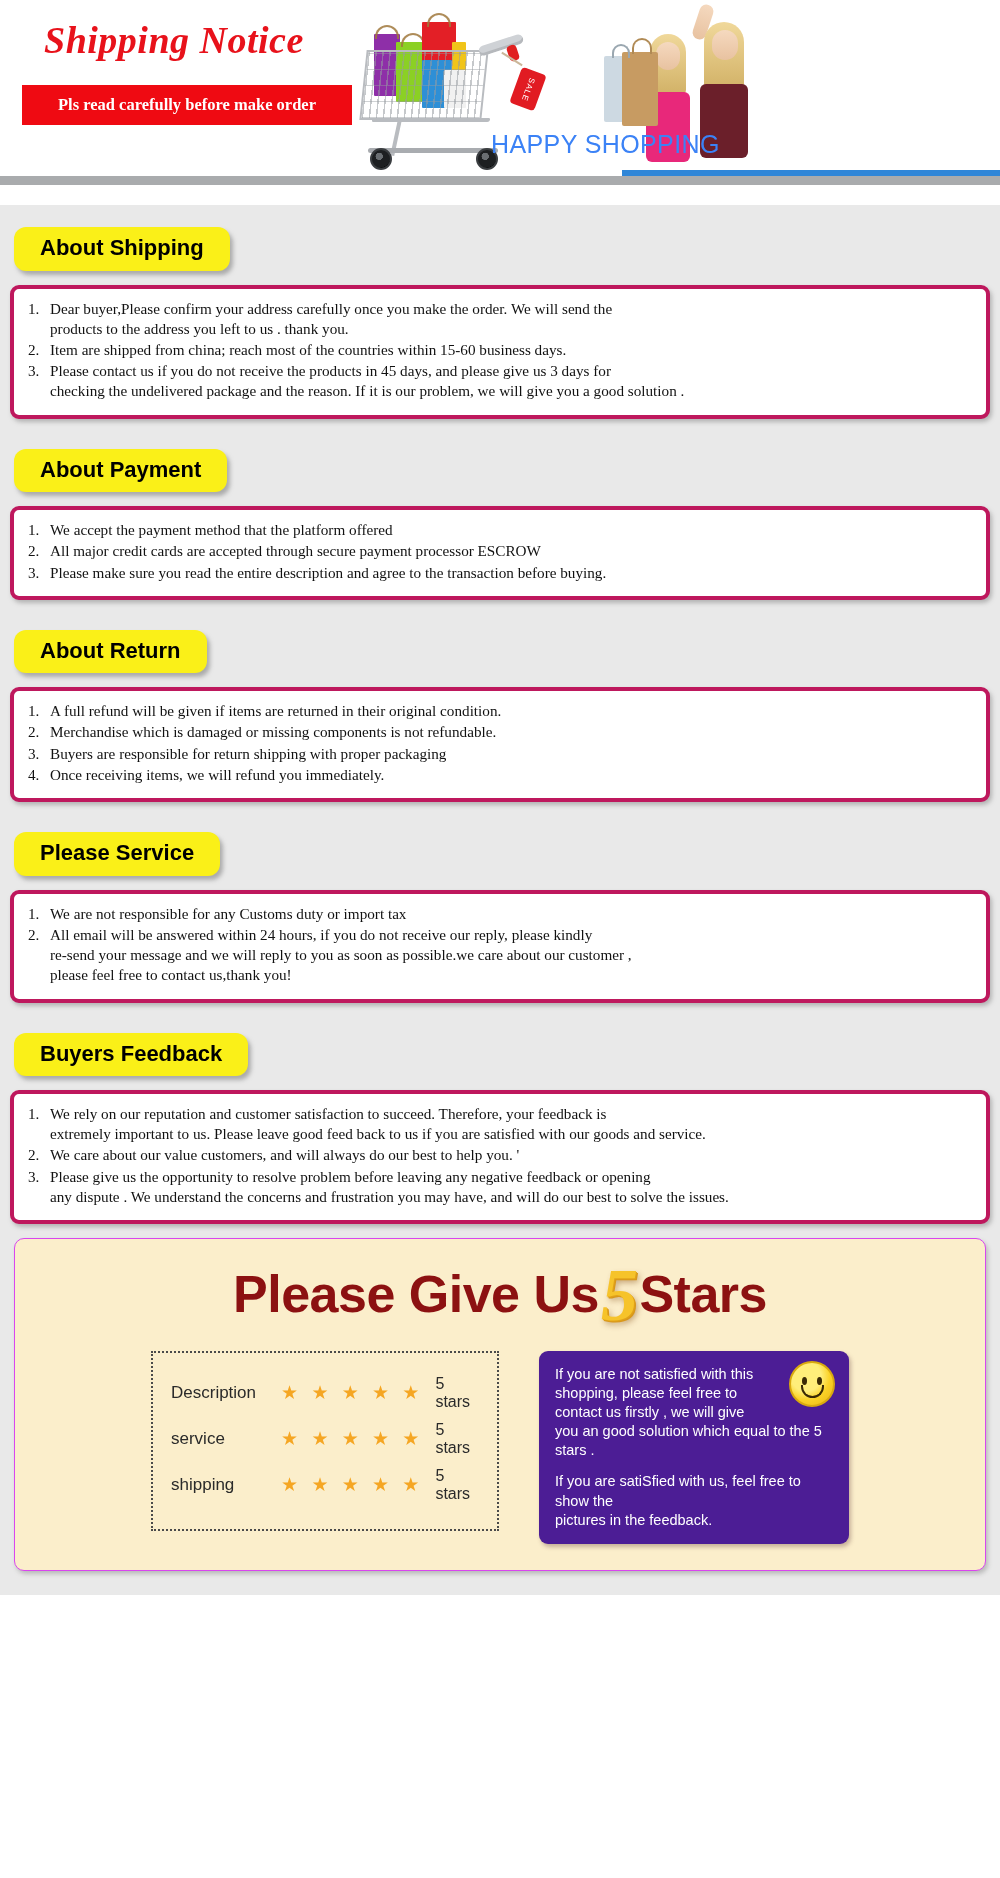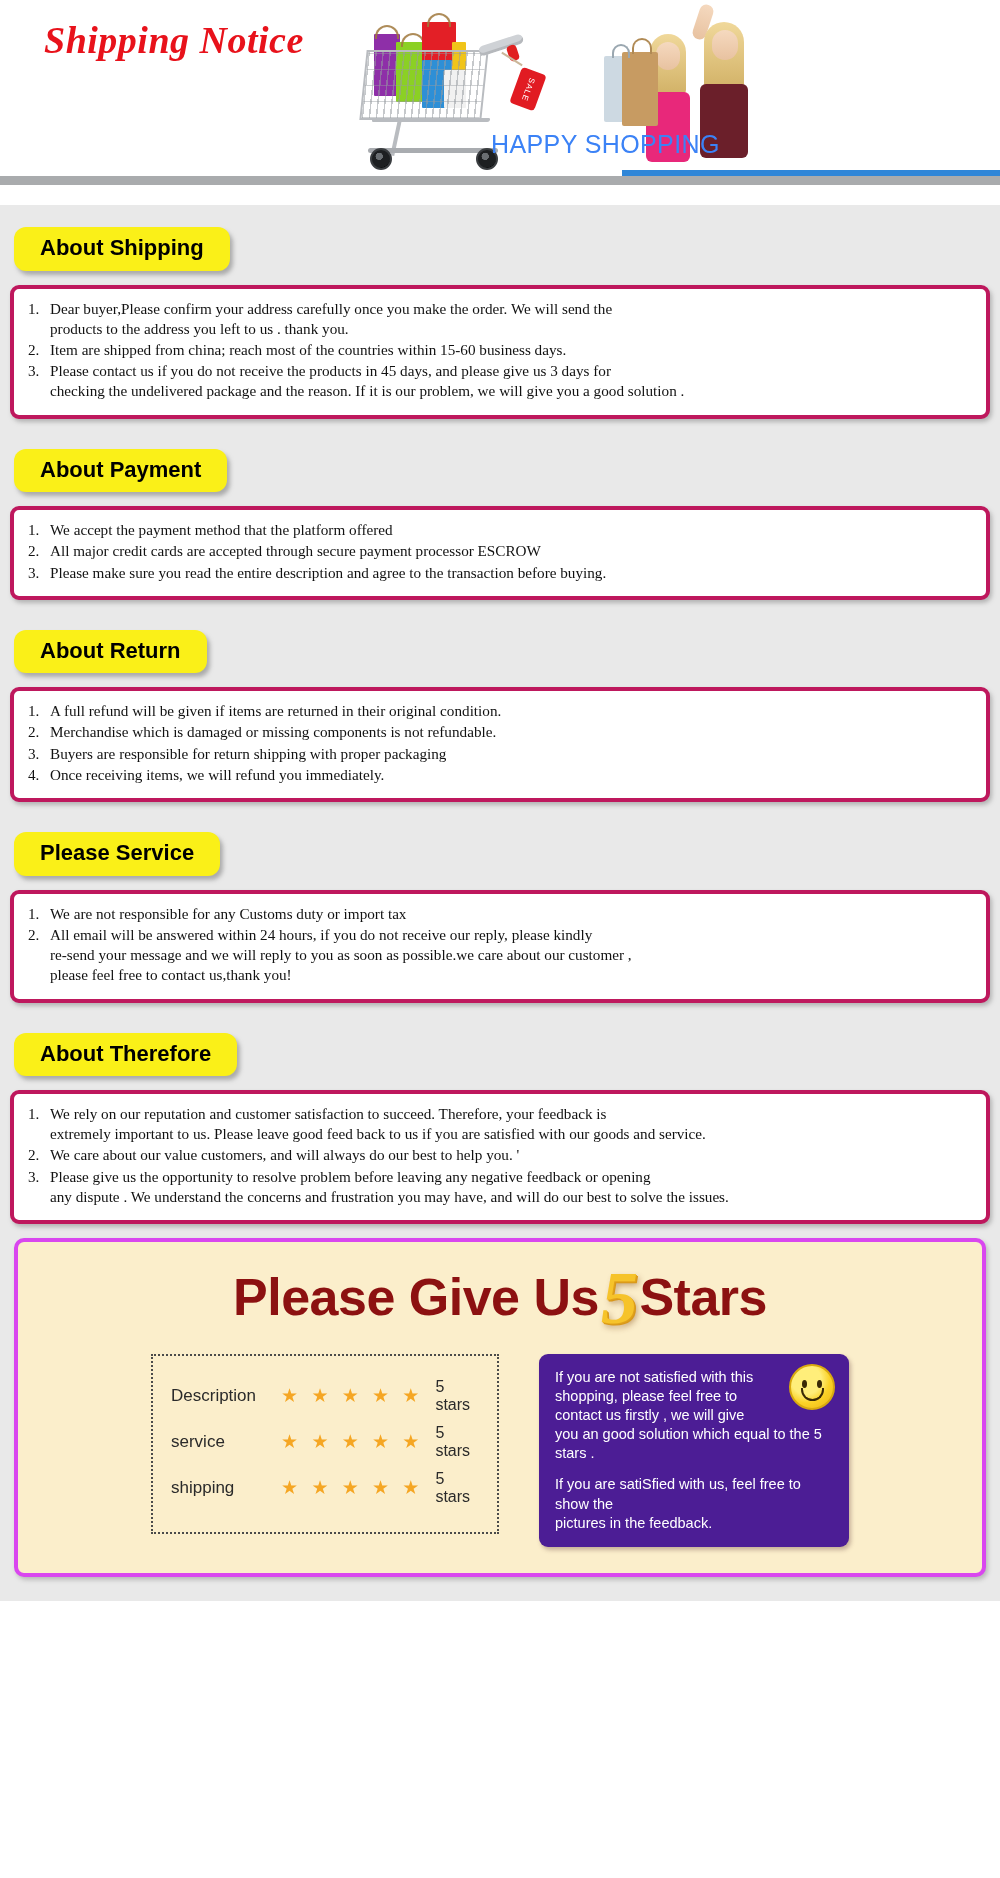--- a/index.html
+++ b/index.html
@@ -152,21 +152,21 @@
     padding-left: 22px;
     text-indent: -22px;
     margin: 0 0 1px 0;
     white-space: pre-line;
   }
   .num { display:inline-block; width:22px; text-indent:0; }
 
   
   .stars-panel {
     background:#fbeecb;
-    border:4px solid #d946ef;
+    border:1px solid #d946ef;
     border-radius:10px;
     margin: 14px 14px 18px 14px;
     padding: 18px 0 26px 0;
     box-shadow: 2px 3px 4px rgba(130,130,130,.45);
     position:relative;
   }
   .give-line {
     text-align:center;
     font-family:"Liberation Sans", sans-serif;
     font-weight:bold;
@@ -295,20 +295,21 @@
     text-shadow: 1px 1px 0 rgba(140,17,17,.35);
   }
 </style>
 </head>
 <body>
 
 <div class="page">
 
   <div class="banner">
     <div class="banner-title">Shipping Notice</div>
+    <div class="banner-sub">Pls read carefully before make order</div>
 
     <div class="cart-wrap">
 
       <div class="bag" style="left:14px; top:26px; width:26px; height:62px; background:#8e2fa8;">
           <i class="handle"></i>
         </div>
       <div class="bag" style="left:36px; top:34px; width:34px; height:60px; background:#8bd024;">
           <i class="handle"></i>
         </div>
       <div class="bag" style="left:62px; top:14px; width:34px; height:66px; background:#e31f26;">
@@ -395,21 +396,21 @@
         <ol>
           <li><span class="num">1.</span><span>We are not responsible for any Customs duty or import tax</span></li>
           <li><span class="num">2.</span><span>All email will be answered within 24 hours, if you do not receive our reply, please kindly
 re-send your message and we will reply to you as soon as possible.we care about our customer ,
 please feel free to contact us,thank you!</span></li>
         </ol>
       </div>
     </div>
 
     <div class="section">
-      <div class="tag">About Therefore</div>
+      <div class="tag">Buyers Feedback</div>
       <div class="card">
         <ol>
           <li><span class="num">1.</span><span>We rely on our reputation and customer satisfaction to succeed. Therefore, your feedback is
 extremely important to us. Please leave good feed back to us if you are satisfied with our goods and service.</span></li>
           <li><span class="num">2.</span><span>We care about our value customers, and will always do our best to help you. '</span></li>
           <li><span class="num">3.</span><span>Please give us the opportunity to resolve problem before leaving any negative feedback or opening
 any dispute . We understand the concerns and frustration you may have, and will do our best to solve the issues.</span></li>
         </ol>
       </div>
     </div>

